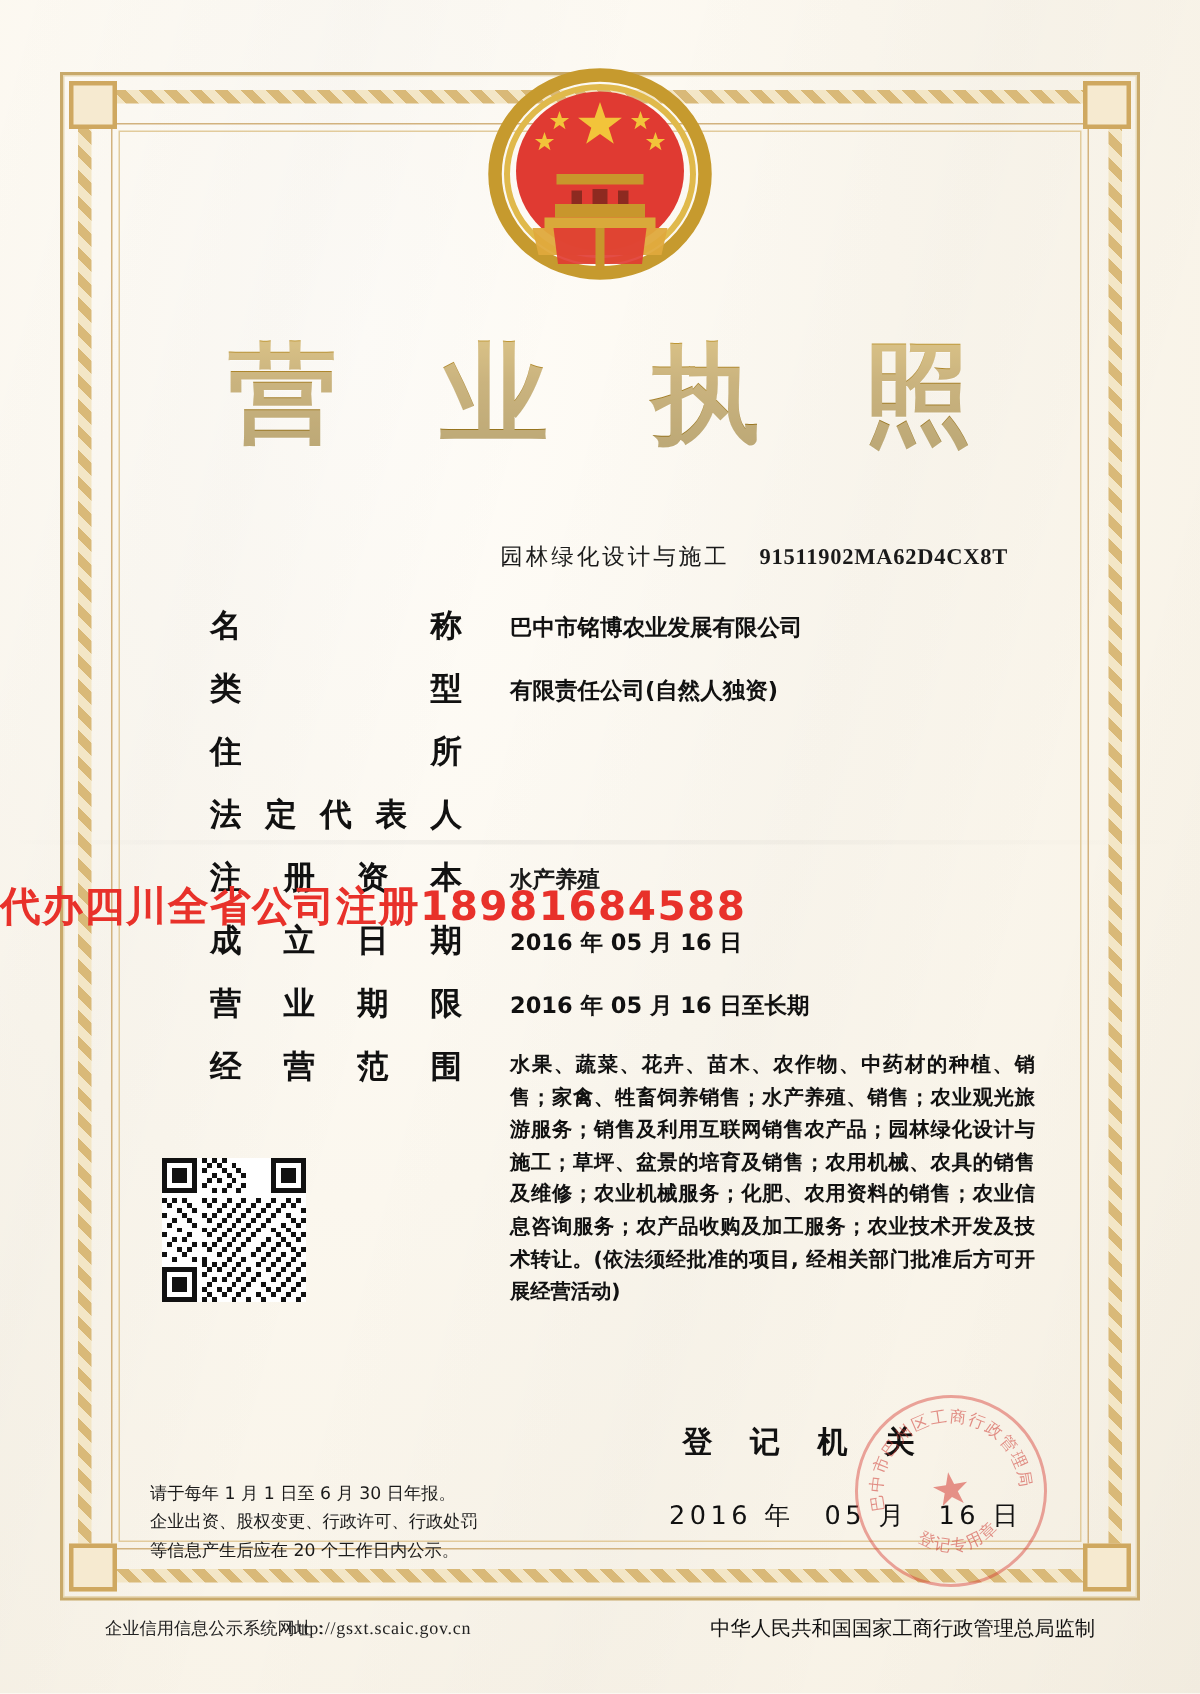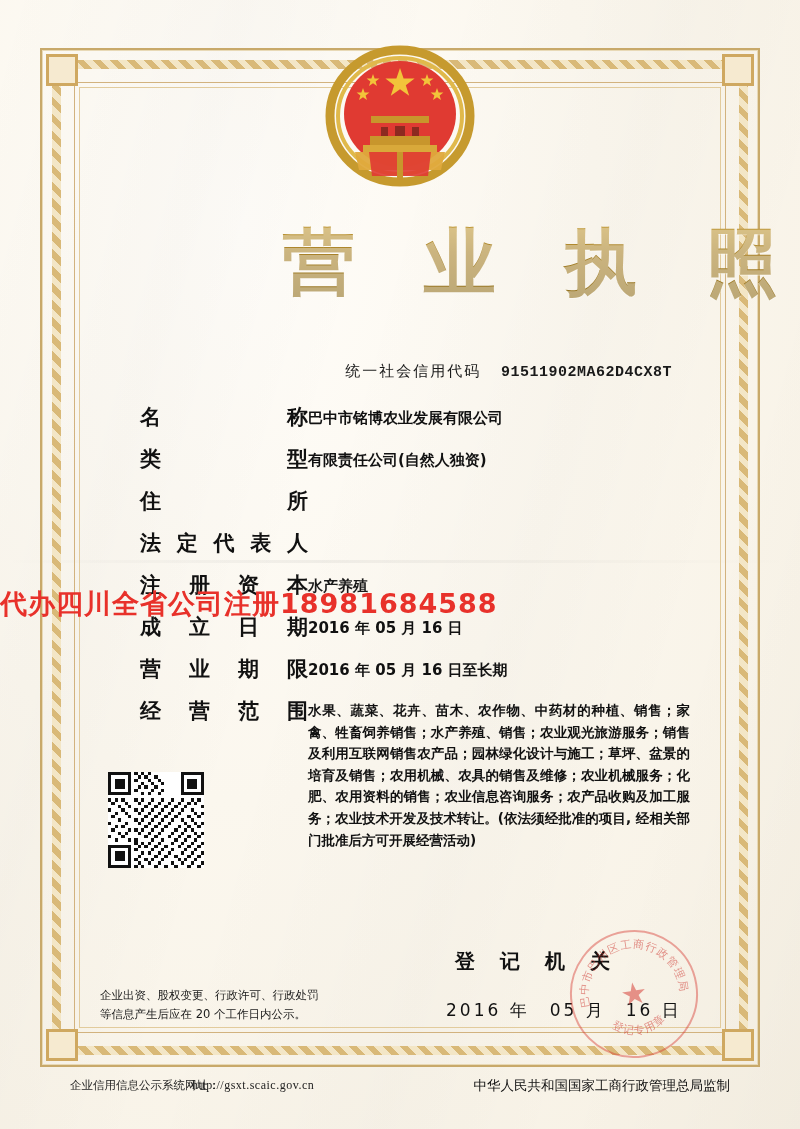--- a/index.html
+++ b/index.html
@@ -73,21 +73,21 @@
     top: 44px;
     transform: translateX(-50%);
     width: 170px;
     height: 150px;
   }
   
   .title {
     position: absolute;
     top: 215px;
     left: 0; right: 0;
-    text-align: right;
+    text-align: center;
     font-family: "DejaVu Sans", "Liberation Sans", sans-serif;
     font-weight: bold;
     font-size: 72px;
     letter-spacing: 22px;
     text-indent: 22px;
     color: #9c7412;
     background: linear-gradient(180deg,#caa23c 0%, #a8822a 40%, #8a6a18 100%);
     -webkit-background-clip: text;
     background-clip: text;
     -webkit-text-fill-color: transparent;
@@ -99,21 +99,21 @@
     top: 362px;
     right: 128px;
     font-size: 15px;
     color: #1a1a1a;
     font-family: "DejaVu Sans", "Liberation Sans", sans-serif;
     letter-spacing: 1px;
   }
   .credit-line .label { letter-spacing: 2px; }
   .credit-line .value {
     margin-left: 14px;
-    font-family: Liberation Mono, monospace;
+    font-family: Liberation Serif, serif;
     font-weight: bold;
     letter-spacing: 0.5px;
   }
 
   
   .fields {
     position: absolute;
     left: 140px;
     top: 403px;
     right: 110px;
@@ -135,20 +135,21 @@
     justify-content: space-between;
   }
   .row .v {
     flex: 1;
     font-family: "DejaVu Sans", "Liberation Sans", sans-serif;
     font-size: 15px;
     font-weight: bold;
     color: #111;
     padding-top: 5px;
     line-height: 1.45;
+    margin-left: 32px;
   }
   .row.scope .v {
     font-size: 13.5px;
     line-height: 1.6;
     padding-top: 3px;
     text-align: justify;
   }
   .row.capital { margin-bottom: 14px; }
   .row.capital .v { color: #1a1a1a; }
 
@@ -321,21 +322,21 @@
         <path d="M40,108 L130,108 L126,126 L44,126 Z" fill="#dfa93c" opacity="0.95"></path>
         <path d="M54,108 L116,108 L113,132 L57,132 Z" fill="#e03a32" opacity="0.9"></path>
         <rect x="82" y="108" width="6" height="28" fill="#c8962c"></rect>
       </g>
     </svg>
   </div>
 
   <div class="title">营 业 执 照</div>
 
   <div class="credit-line">
-    <span class="label">统一社会信用代码</span>
+    <span class="label">园林绿化设计与施工</span>
     <span class="value">91511902MA62D4CX8T</span>
   </div>
 
   <div class="fields">
     <div class="row">
       <div class="k">
           <span>名</span>
           <span>称</span>
         </div>
       <div class="v">巴中市铭博农业发展有限公司</div>
@@ -629,20 +630,21 @@
       <text>
         <textPath href="#arcTop" startOffset="50%" text-anchor="middle">巴中市巴州区工商行政管理局</textPath>
       </text>
       <text>
         <textPath href="#arcBottom" startOffset="50%" text-anchor="middle">登记专用章</textPath>
       </text>
     </svg>
   </div>
 
   <div class="notes">
+    <div>请于每年 1 月 1 日至 6 月 30 日年报。</div>
     <div>企业出资、股权变更、行政许可、行政处罚</div>
     <div>等信息产生后应在 20 个工作日内公示。</div>
   </div>
 
   <div class="footer-left">企业信用信息公示系统网址：</div>
   <div class="footer-url">http://gsxt.scaic.gov.cn</div>
   <div class="footer-right">中华人民共和国国家工商行政管理总局监制</div>
 </div>
 
 </body></html>

